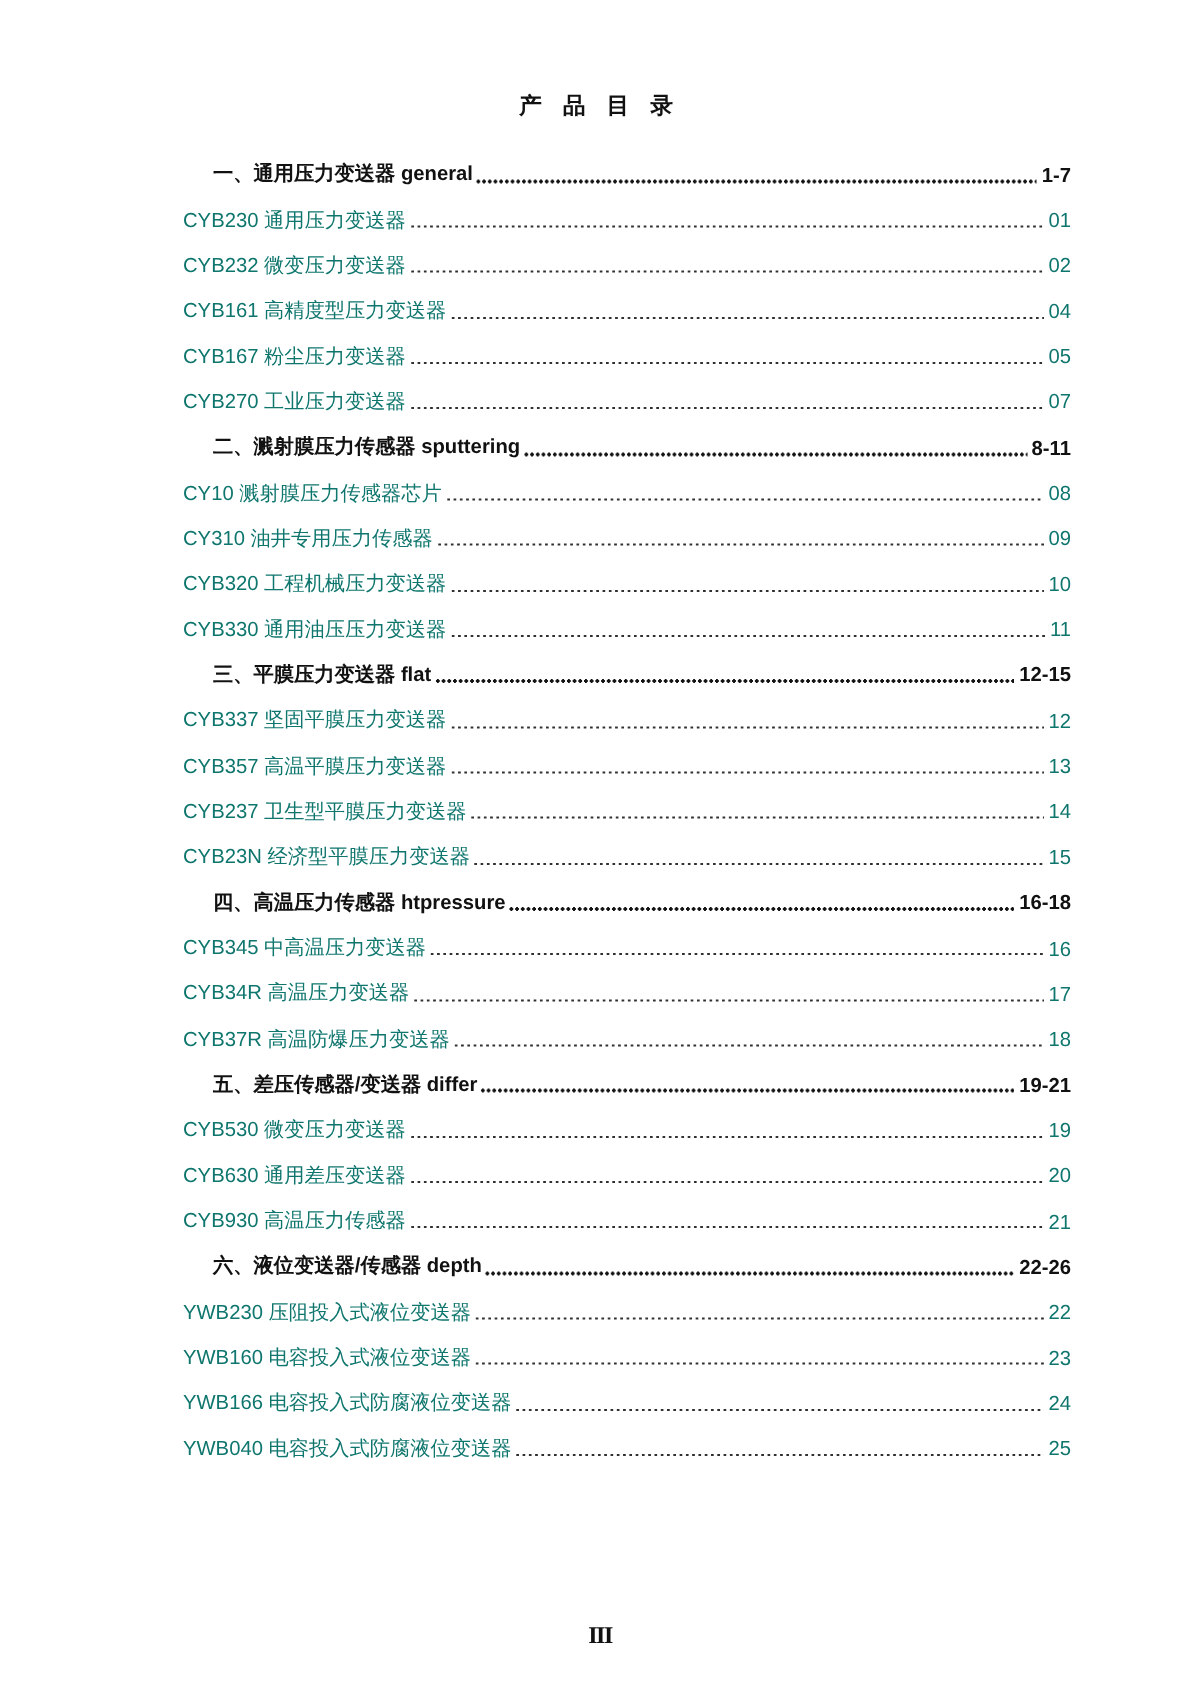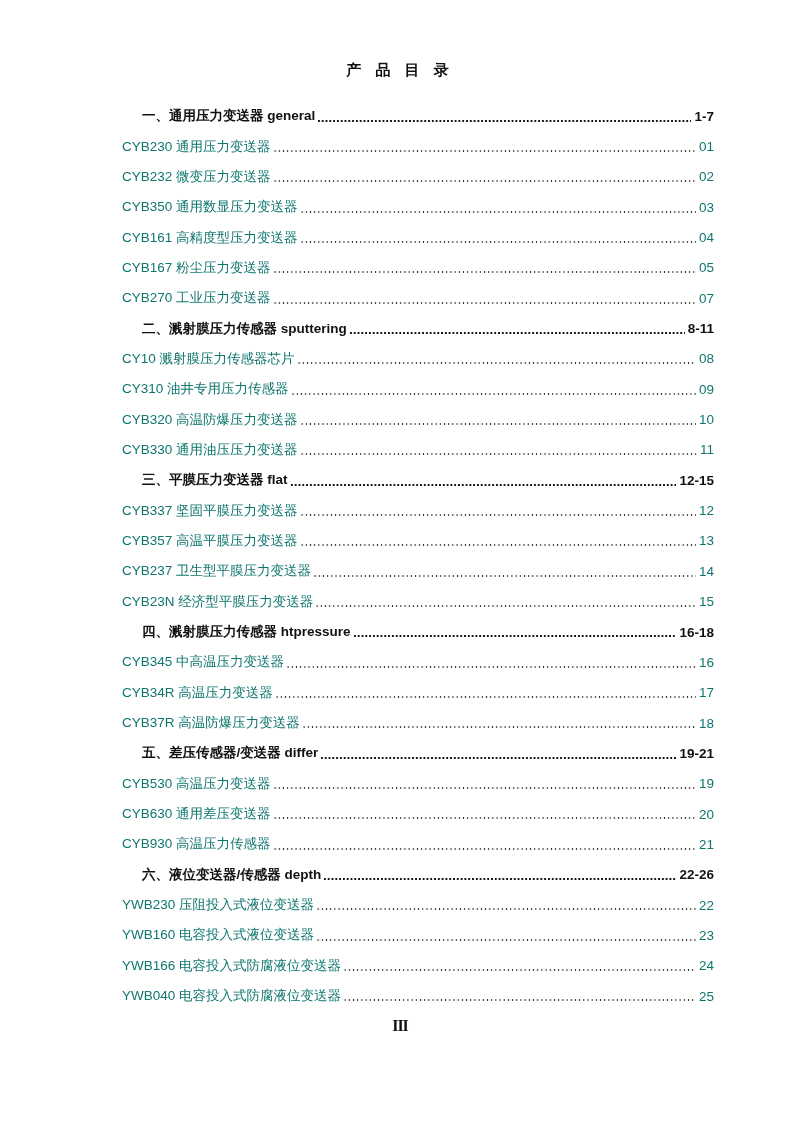--- a/index.html
+++ b/index.html
@@ -53,21 +53,21 @@
     background-position: 0 17.5px;
   }
   .section-row .leader {
     background-image: radial-gradient(circle, #141414 1.1px, rgba(0,0,0,0) 1.3px);
     background-size: 3.8px 4px;
     background-position: 0 17.5px;
   }
   .pagenum { flex: 0 0 auto; }
   .footer {
     position: absolute;
-    top: 1017px;
+    top: 1082px;
     left: 0;
     width: 100%;
     text-align: center;
     font-family: "Liberation Serif", "DejaVu Serif", serif;
     font-size: 16px;
     font-weight: 700;
     letter-spacing: -1px;
     color: #111;
   }
 </style>
@@ -86,25 +86,20 @@
         <span class="label">CYB230 通用压力变送器</span>
         <span class="leader"></span>
         <span class="pagenum">01</span>
       </div>
       <div class="row item-row">
         <span class="label">CYB232 微变压力变送器</span>
         <span class="leader"></span>
         <span class="pagenum">02</span>
       </div>
       <div class="row item-row">
-        <span class="label">CYB350 通用数显压力变送器</span>
-        <span class="leader"></span>
-        <span class="pagenum">03</span>
-      </div>
-      <div class="row item-row">
         <span class="label">CYB161 高精度型压力变送器</span>
         <span class="leader"></span>
         <span class="pagenum">04</span>
       </div>
       <div class="row item-row">
         <span class="label">CYB167 粉尘压力变送器</span>
         <span class="leader"></span>
         <span class="pagenum">05</span>
       </div>
       <div class="row item-row">
@@ -121,21 +116,21 @@
         <span class="label">CY10 溅射膜压力传感器芯片</span>
         <span class="leader"></span>
         <span class="pagenum">08</span>
       </div>
       <div class="row item-row">
         <span class="label">CY310 油井专用压力传感器</span>
         <span class="leader"></span>
         <span class="pagenum">09</span>
       </div>
       <div class="row item-row">
-        <span class="label">CYB320 高温防爆压力变送器</span>
+        <span class="label">CYB320 工程机械压力变送器</span>
         <span class="leader"></span>
         <span class="pagenum">10</span>
       </div>
       <div class="row item-row">
         <span class="label">CYB330 通用油压压力变送器</span>
         <span class="leader"></span>
         <span class="pagenum">11</span>
       </div>
       <div class="row section-row">
         <span class="label">三、平膜压力变送器 flat</span>
@@ -156,21 +151,21 @@
         <span class="label">CYB237 卫生型平膜压力变送器</span>
         <span class="leader"></span>
         <span class="pagenum">14</span>
       </div>
       <div class="row item-row">
         <span class="label">CYB23N 经济型平膜压力变送器</span>
         <span class="leader"></span>
         <span class="pagenum">15</span>
       </div>
       <div class="row section-row">
-        <span class="label">四、溅射膜压力传感器 htpressure</span>
+        <span class="label">四、高温压力传感器 htpressure</span>
         <span class="leader"></span>
         <span class="pagenum">16-18</span>
       </div>
       <div class="row item-row">
         <span class="label">CYB345 中高温压力变送器</span>
         <span class="leader"></span>
         <span class="pagenum">16</span>
       </div>
       <div class="row item-row">
         <span class="label">CYB34R 高温压力变送器</span>
@@ -181,21 +176,21 @@
         <span class="label">CYB37R 高温防爆压力变送器</span>
         <span class="leader"></span>
         <span class="pagenum">18</span>
       </div>
       <div class="row section-row">
         <span class="label">五、差压传感器/变送器 differ</span>
         <span class="leader"></span>
         <span class="pagenum">19-21</span>
       </div>
       <div class="row item-row">
-        <span class="label">CYB530 高温压力变送器</span>
+        <span class="label">CYB530 微变压力变送器</span>
         <span class="leader"></span>
         <span class="pagenum">19</span>
       </div>
       <div class="row item-row">
         <span class="label">CYB630 通用差压变送器</span>
         <span class="leader"></span>
         <span class="pagenum">20</span>
       </div>
       <div class="row item-row">
         <span class="label">CYB930 高温压力传感器</span>

